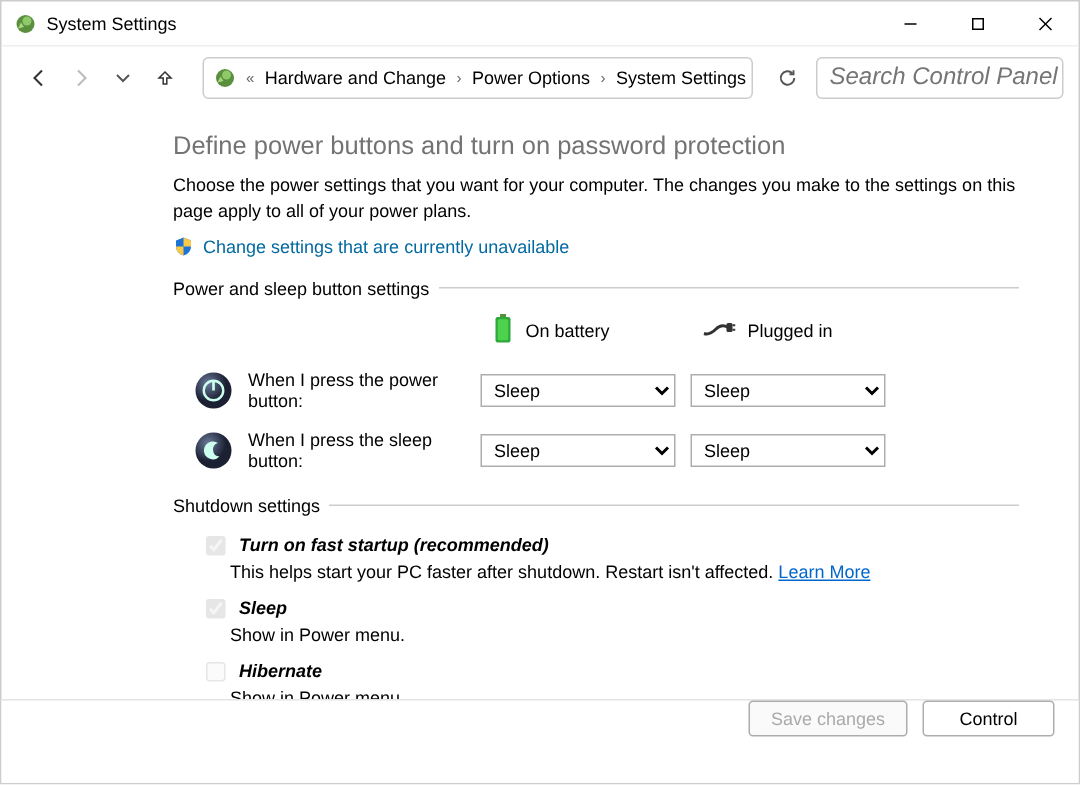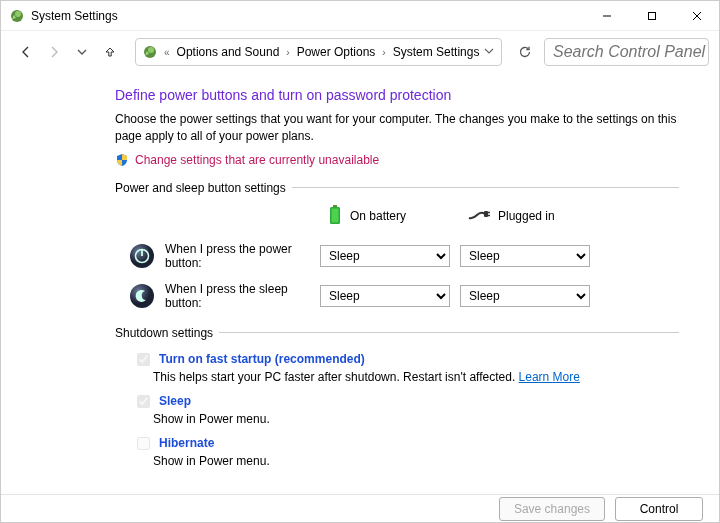--- a/index.html
+++ b/index.html
@@ -19,43 +19,43 @@
   .breadcrumb-box .bc-icon { width:16px; height:16px; margin-right:2px; flex:0 0 auto;}
   .bc-sep { color:#666; padding:0 2px; font-size:10px;}
   .bc-seg { padding:1px 3px; border-radius:2px; }
   .bc-dd { color:#666; margin-left:auto; padding-right:2px;}
   .refresh-btn { width:26px; height:26px; display:flex; align-items:center; justify-content:center; color:#555; margin-left:2px;}
   .search-box { width:165px; height:28px; border:1px solid #ccc; border-radius:4px; display:flex; align-items:center; padding:0 6px;}
   .search-box input { border:none; outline:none; flex:1; font-size:16px; font-style:italic; color:#777; background:transparent; }
   .search-box .sicon { color:#666; }
   
   .content { flex:1; overflow:auto; padding:14px 40px 0 114px;}
-  h1.page-title { font-size:14px; font-weight:400; color:#6d28d9; margin:0 0 8px 0;}
+  h1.page-title { font-size:17px; font-weight:400; color:#737373; margin:0 0 8px 0;}
   .desc { font-size:12px; margin:0 0 8px 0; line-height:1.4;}
   .change-line { display:flex; align-items:center; gap:6px; margin-bottom:14px;}
   .shield { width:14px; height:14px;}
-  .link { color:#be185d; cursor:pointer;}
+  .link { color:#0369a1; cursor:pointer;}
   fieldset.group { border:none; border-top:1px solid #ccc; margin:0 0 10px 0; padding:6px 0 0 0;}
   fieldset.group > legend { padding:0 6px 0 0; font-size:12px;}
   .cols-hdr { display:flex; align-items:center; padding:4px 0 8px 0;}
   .cols-hdr .lbl { width:205px;}
   .cols-hdr .col { width:140px; display:flex; align-items:center; justify-content:flex-start; gap:8px; padding-left:8px;}
   .row { display:flex; align-items:center; padding:6px 0;}
   .row .rlabel { width:205px; display:flex; align-items:center; gap:10px; padding-left:14px;}
   .round-icon { width:26px; height:26px; flex:0 0 auto;}
   select.sel { width:130px; height:22px; border:1px solid #adadad; background:#fff; font-size:12px; padding:0 4px;}
   .row .sel-wrap { width:140px; padding-left:0;}
   .shutdown-item { padding:4px 0 4px 18px;}
   .shutdown-item .tline { display:flex; align-items:center; gap:6px; color:#777;}
   .shutdown-item .sub { padding-left:20px; color:#000; margin-top:1px;}
   .shutdown-item .tline input[type=checkbox] { accent-color:#888; opacity:.55;}
-  .shutdown-item .tline .bold { font-weight:600; color:#1d4ed8;}
+  .shutdown-item .tline .bold { font-weight:600; color:#000000;font-style:italic;}
   .learn { color:#0066cc; text-decoration:underline; cursor:pointer;}
   
-  .footer { height:28px; border-top:1px solid #e4e4e4; background:#fff; display:flex; align-items:center; justify-content:flex-end; padding:0 16px; gap:10px;}
+  .footer { height:56px; border-top:1px solid #e4e4e4; background:#fff; display:flex; align-items:flex-start; justify-content:flex-end; padding:0 16px; gap:10px;}
   .btn { height:24px; min-width:88px; border:1px solid #adadad; background:#fff; border-radius:3px; font-size:12px; padding:0 14px; cursor:pointer;}
   .btn.disabled { color:#aaa; background:#fafafa; cursor:default;}
   .battery-svg { width:14px; height:20px;}
   .plug-svg { width:22px; height:12px;}
 </style>
 </head>
 <body>
 
 <div class="window">
 
@@ -111,21 +111,21 @@
 
     <div class="breadcrumb-box">
       <span class="bc-icon">
         <svg viewBox="0 0 16 16">
             <circle cx="8" cy="8" r="6" fill="#5a8f3d"></circle>
             <path d="M5 7 L3 11 L7 10 Z" fill="#a6d87c"></path>
             <circle cx="9" cy="6" r="3" fill="#8fc96a"></circle>
           </svg>
       </span>
       <span class="bc-sep">«</span>
-      <span class="bc-seg">Options and Sound</span>
+      <span class="bc-seg">Hardware and Change</span>
       <span class="bc-sep">›</span>
       <span class="bc-seg">Power Options</span>
       <span class="bc-sep">›</span>
       <span class="bc-seg">System Settings</span>
       <span class="bc-dd">
         <svg width="10" height="10" viewBox="0 0 10 10">
             <path d="M1 3 L5 7 L9 3" fill="none" stroke="#666" stroke-width="1.2"></path>
           </svg>
       </span>
     </div>

